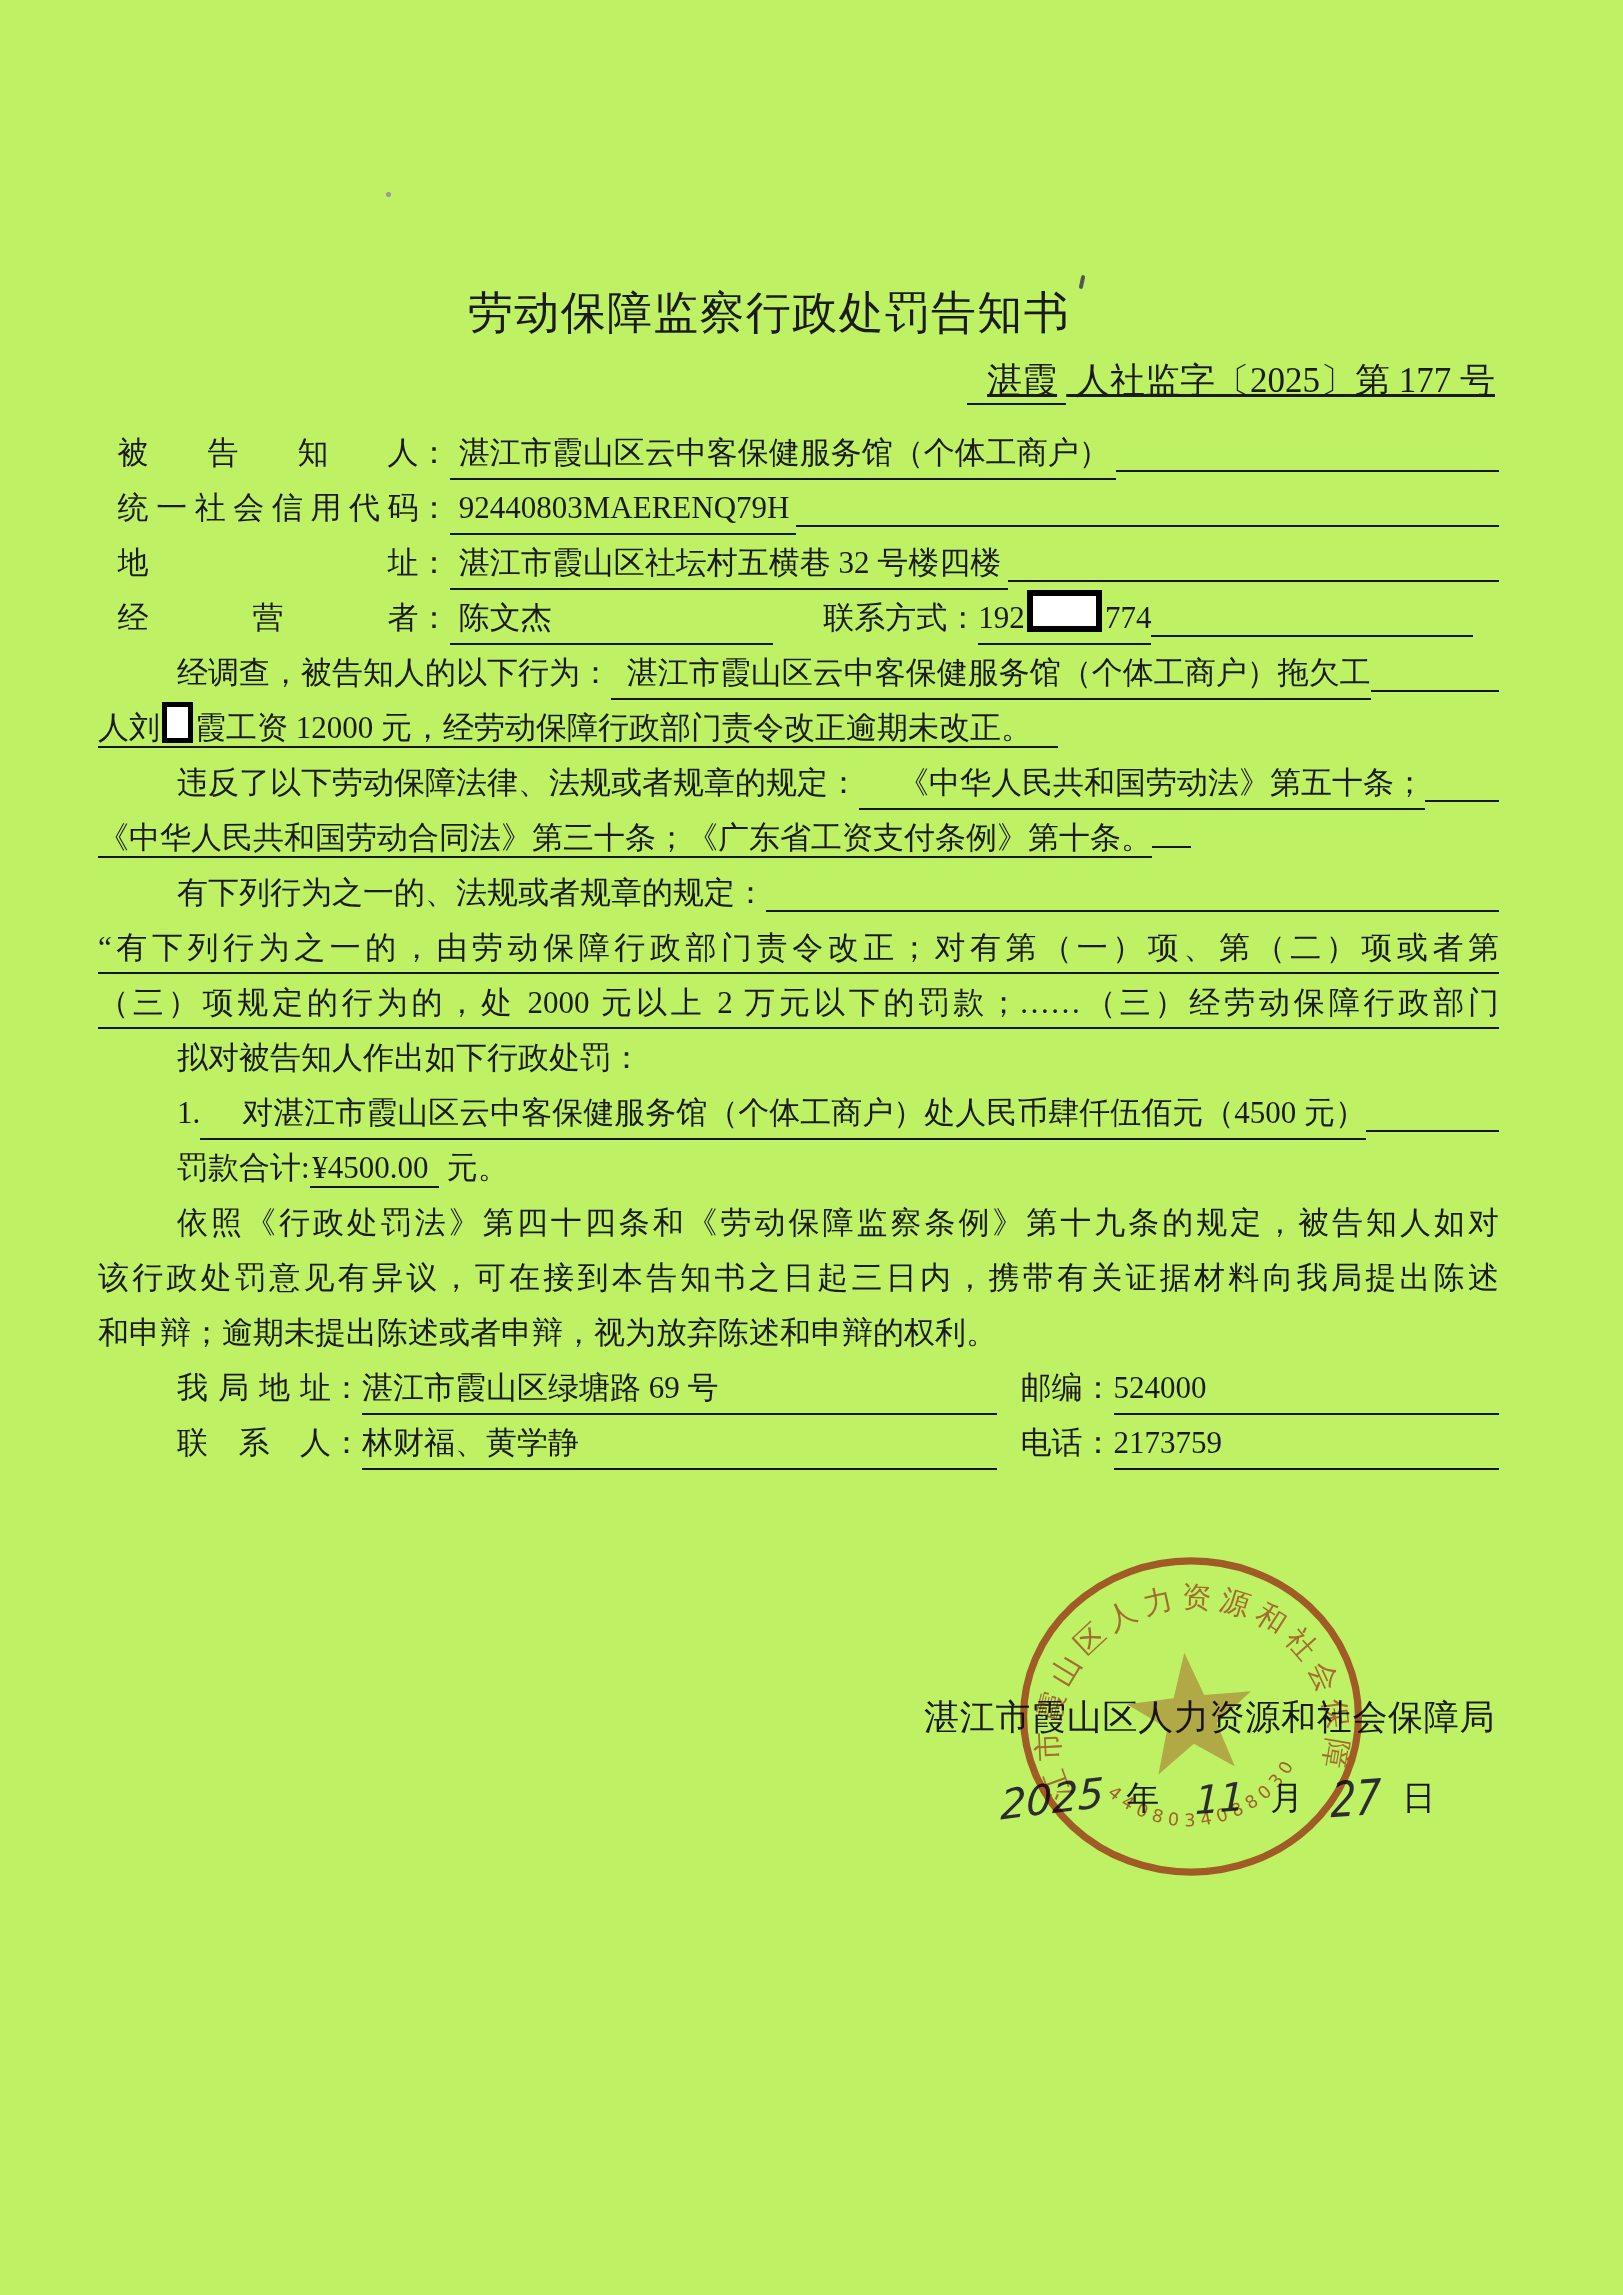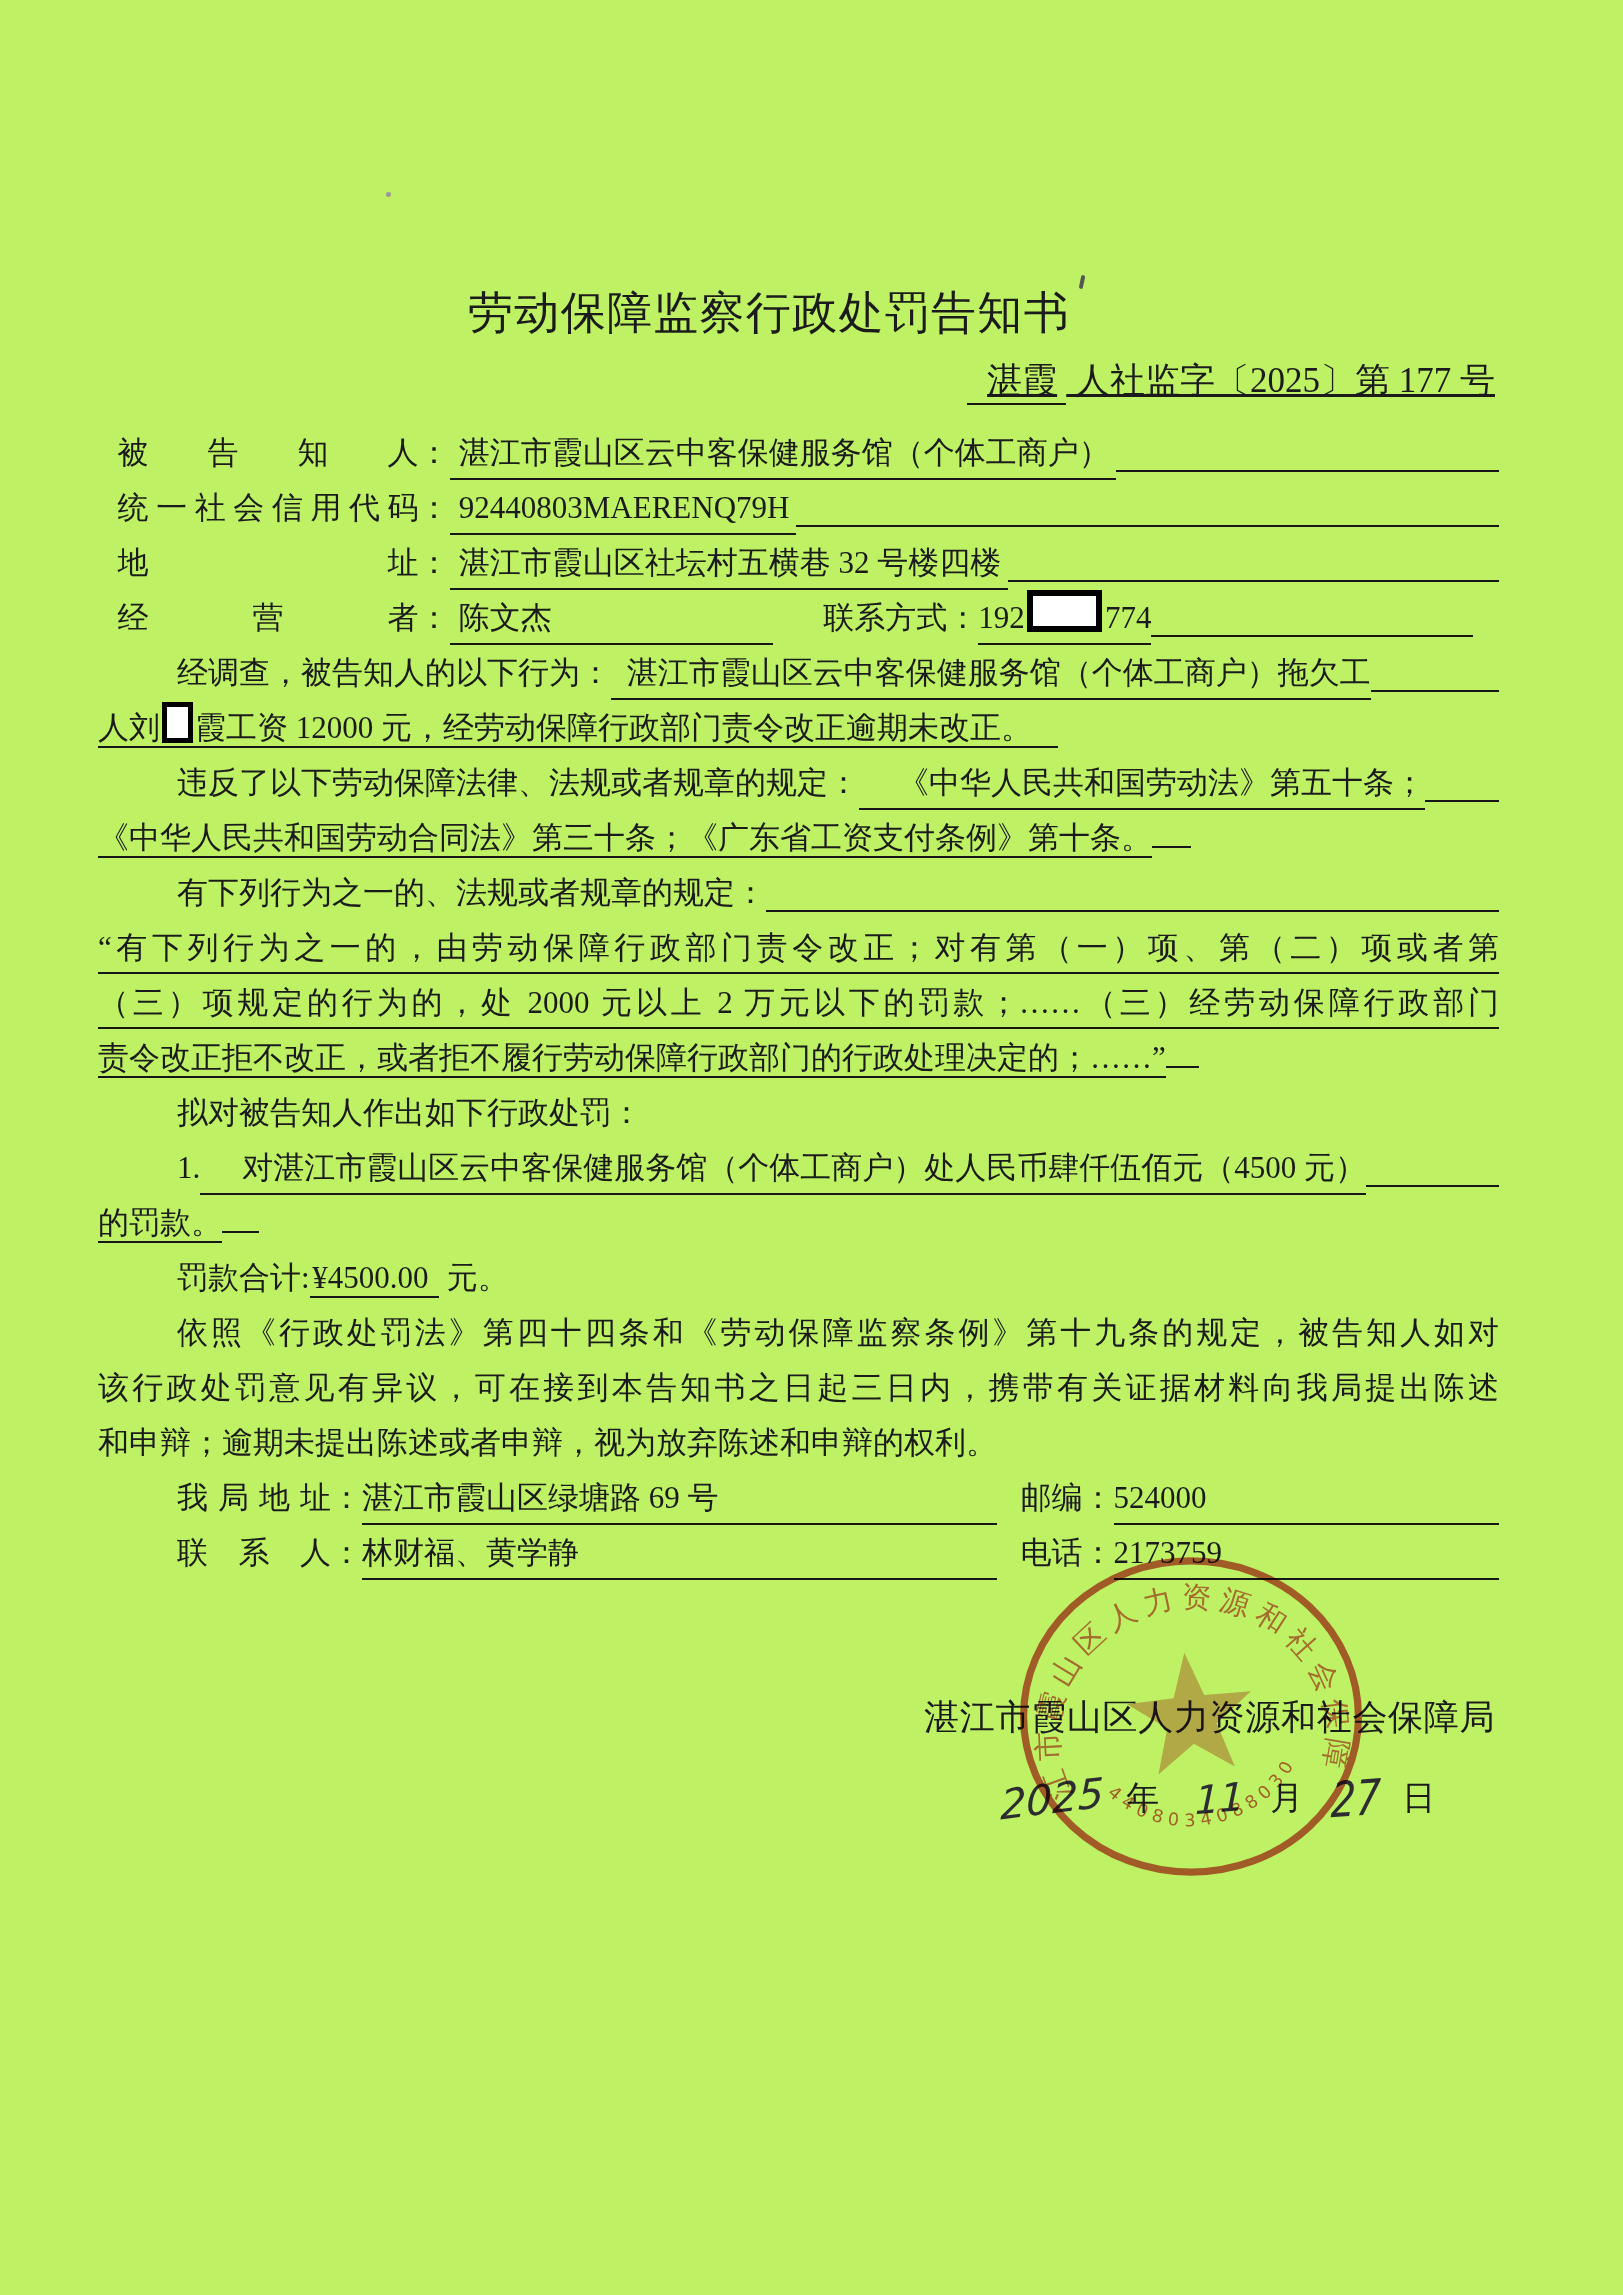--- a/index.html
+++ b/index.html
@@ -145,34 +145,28 @@
     <div class="line frow">
       <span class="indent">有下列行为之一的、法规或者规章的规定：</span>
       <span class="ufill"></span>
     </div>
     <div class="line just">
       <span class="blocku">“有下列行为之一的，由劳动保障行政部门责令改正；对有第（一）项、第（二）项或者第</span>
     </div>
     <div class="line just">
       <span class="blocku">（三）项规定的行为的，处 2000 元以上 2 万元以下的罚款；……（三）经劳动保障行政部门</span>
     </div>
-    <div class="line">
-      <span class="u">责令改正拒不改正，或者拒不履行劳动保障行政部门的行政处理决定的；……”</span><span class="u" style="display:inline-block;width:33px;"></span>
-    </div>
 
     <div class="line">
       <span class="indent">拟对被告知人作出如下行政处罚：</span>
     </div>
     <div class="line frow">
       <span class="indent">1.</span>
       <span class="u" style="padding-left:42px;text-align:center;">对湛江市霞山区云中客保健服务馆（个体工商户）处人民币肆仟伍佰元（4500 元）</span>
       <span class="ufill"></span>
-    </div>
-    <div class="line">
-      <span class="u">的罚款。</span><span class="u" style="display:inline-block;width:37px;"></span>
     </div>
 
     <div class="line">
       <span class="indent">罚款合计:</span><span class="u" style="padding:0 10.5px 1.3px 2.6px;">¥4500.00</span> <span>元。</span>
     </div>
 
     <div class="line just">
       <span class="indent" style="display:block;margin-right:0;">依照《行政处罚法》第四十四条和《劳动保障监察条例》第十九条的规定，被告知人如对</span>
     </div>
     <div class="line just">

